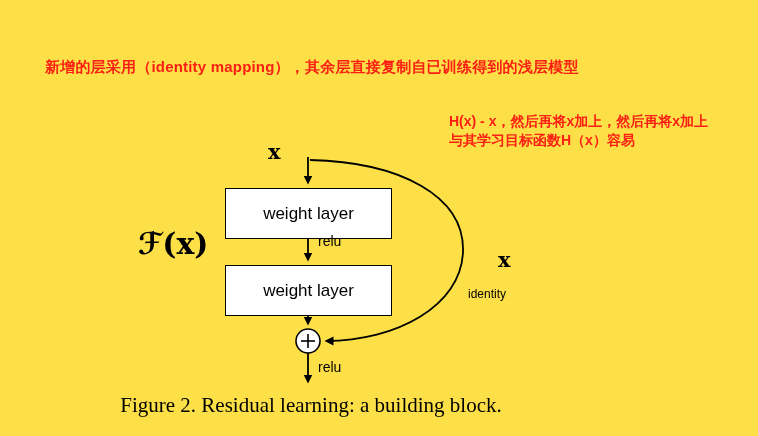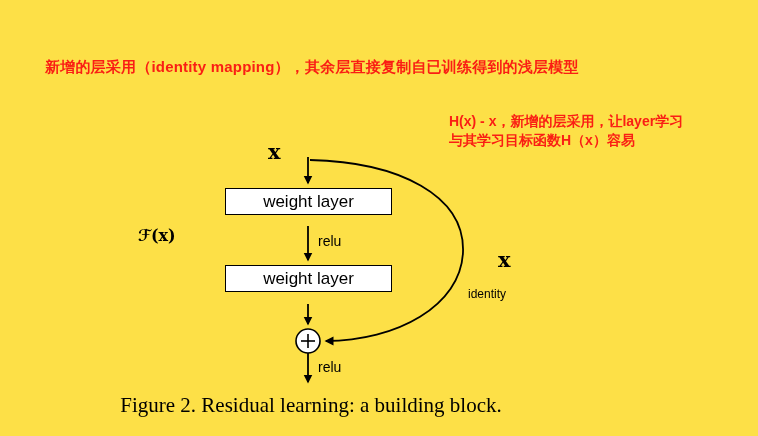--- a/index.html
+++ b/index.html
@@ -15,35 +15,35 @@
     color:var(--accent-red,#fa1e14); font-size:15px; font-weight:700;
     white-space:nowrap; letter-spacing:0.2px;
   }
   .note-side {
     position:absolute; left:449px; top:112px;
     color:var(--accent-red,#fa1e14); font-size:14px; font-weight:700;
     line-height:19px; white-space:nowrap;
   }
 
   .wbox {
-    position:absolute; left:225px; width:167px; height:27px;
+    position:absolute; left:225px; width:167px; height:51px;
     border:1.5px solid #000; background:#fff;
     display:flex; align-items:center; justify-content:center;
     font-size:17px; font-family:"Liberation Sans", sans-serif;
   }
   .wbox.b1 { top:188px; }
   .wbox.b2 { top:265px; }
 
   .math {
     position:absolute;
     font-family:"DejaVu Serif","DejaVu Sans","Liberation Serif",serif;
     font-weight:700; white-space:nowrap;
   }
   .lbl-x-top   { left:268px; top:139px; font-size:21px; }
-  .lbl-fx      { left:138px; top:226px; font-size:16px; }
+  .lbl-fx      { left:138px; top:226px; font-size:30px; }
   .lbl-x-right { left:498px; top:247px; font-size:21px; }
   .lbl-out     { left:133px; top:333px; font-size:25px; }
 
   .plain { position:absolute; font-size:14px; white-space:nowrap; }
   .lbl-relu1    { left:318px; top:233px; }
   .lbl-relu2    { left:318px; top:359px; }
   .lbl-identity { left:468px; top:287px; font-size:12px; }
 
   .caption {
     position:absolute; left:0; top:393px; width:622px; text-align:center;
@@ -51,21 +51,21 @@
     white-space:nowrap;
   }
 </style>
 </head>
 <body>
 
 <div class="canvas">
 
   <div class="note-top">新增的层采用（identity mapping），其余层直接复制自已训练得到的浅层模型</div>
   <div class="note-side">
-    <div>H(x) - x，新增的层采用，让layer学习</div>
+    <div>H(x) - x，然后再将x加上，然后再将x加上</div>
     <div>与其学习目标函数H（x）容易</div>
   </div>
 
   <svg class="svg-layer" viewBox="0 0 758 436" xmlns="http://www.w3.org/2000/svg">
     <defs>
       <marker id="arrow" markerWidth="10" markerHeight="10" refX="7.5" refY="4.5" orient="auto" markerUnits="userSpaceOnUse">
         <path d="M0,0 L9,4.5 L0,9 z" fill="#000"></path>
       </marker>
     </defs>
 

